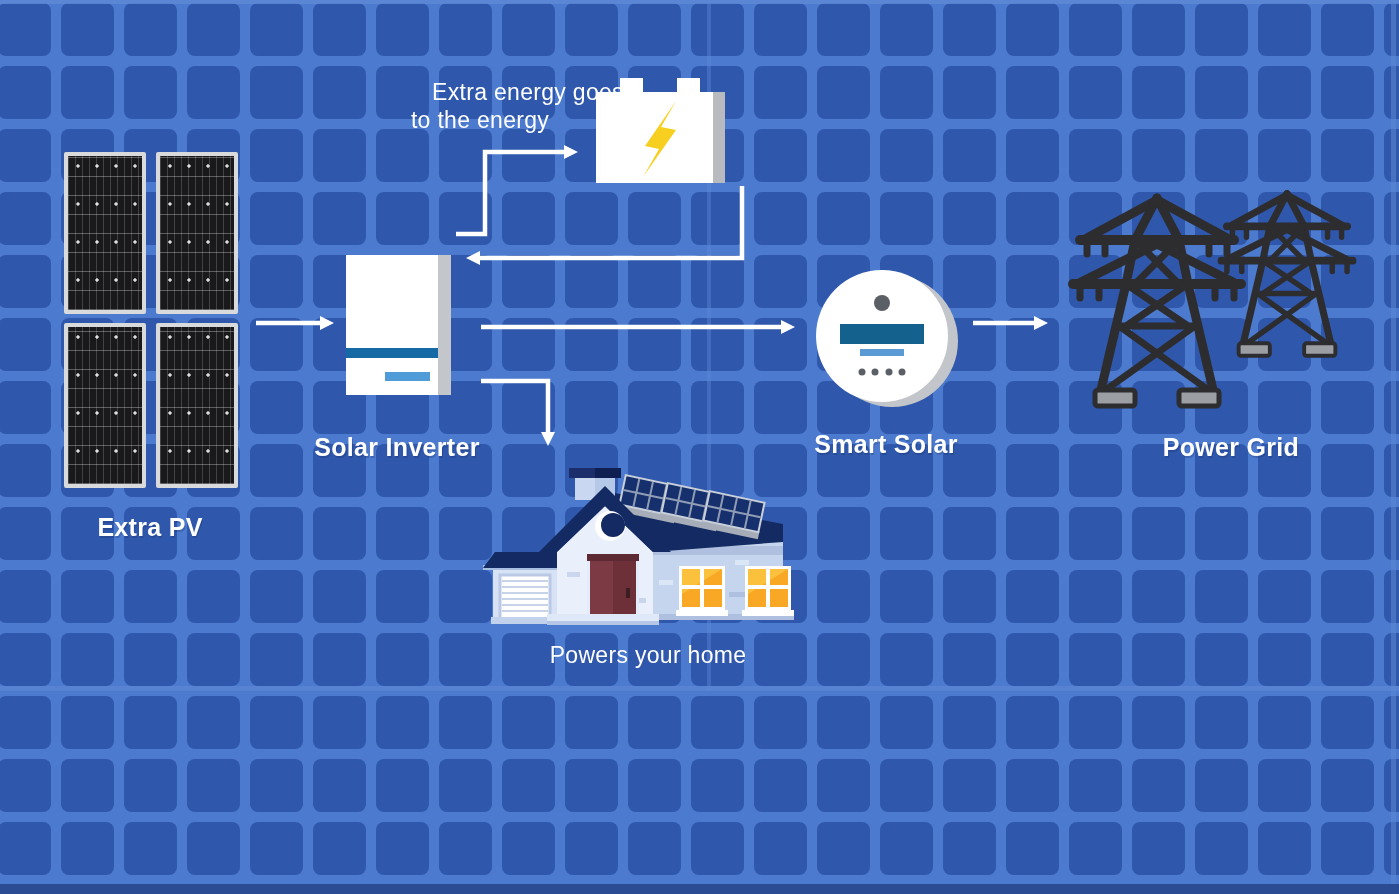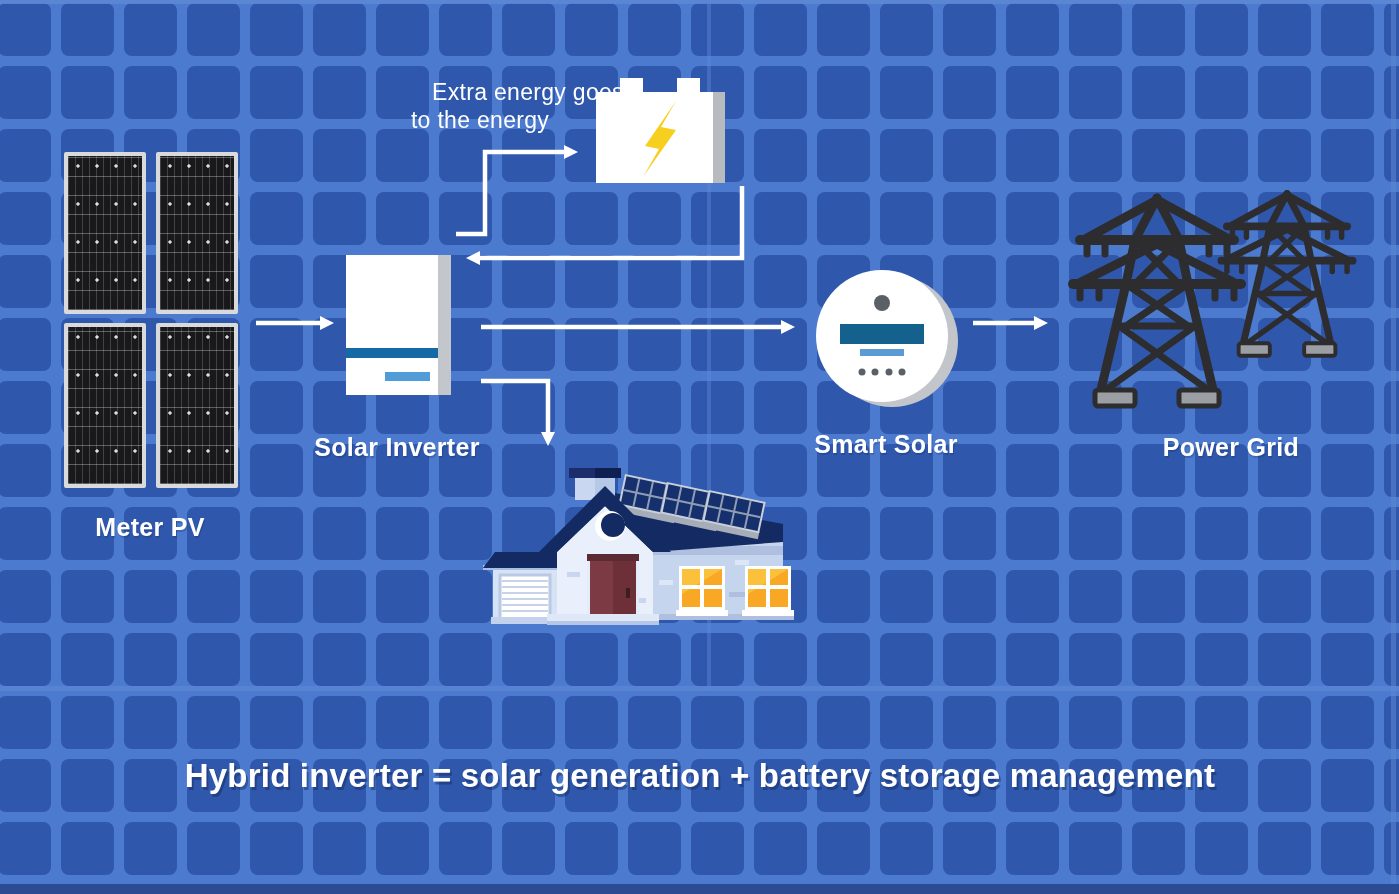--- a/index.html
+++ b/index.html
@@ -558,19 +558,19 @@
       </g>
 
       <rect x="64" y="152" width="112" height="7" fill="#dfe8f7"></rect>
       <rect x="64" y="159" width="112" height="4" fill="#b6c6e6"></rect>
     </g>
   </svg>
 
   <div class="label caption centered" style="left:480px;top:79px;margin-left:48px;">Extra energy goes</div>
   <div class="label caption centered" style="left:480px;top:107px;">to the energy</div>
 
-  <div class="label node-label centered" style="left:150px;top:513px;">Meter PV</div>
+  <div class="label node-label centered" style="left:150px;top:513px;">Extra PV</div>
   <div class="label node-label centered" style="left:397px;top:417px;margin-top:16px;">Solar Inverter</div>
   <div class="label node-label centered" style="left:886px;top:430px;">Smart Solar</div>
   <div class="label node-label centered" style="left:1231px;top:433px;">Power Grid</div>
-
-  <div id="headline" class="label centered" style="left:700px;top:757px;">Hybrid inverter = solar generation + battery storage management</div>
+  <div class="label caption centered" style="left:648px;top:642px;">Powers your home</div>
+
 </div>
 
 </body></html>

